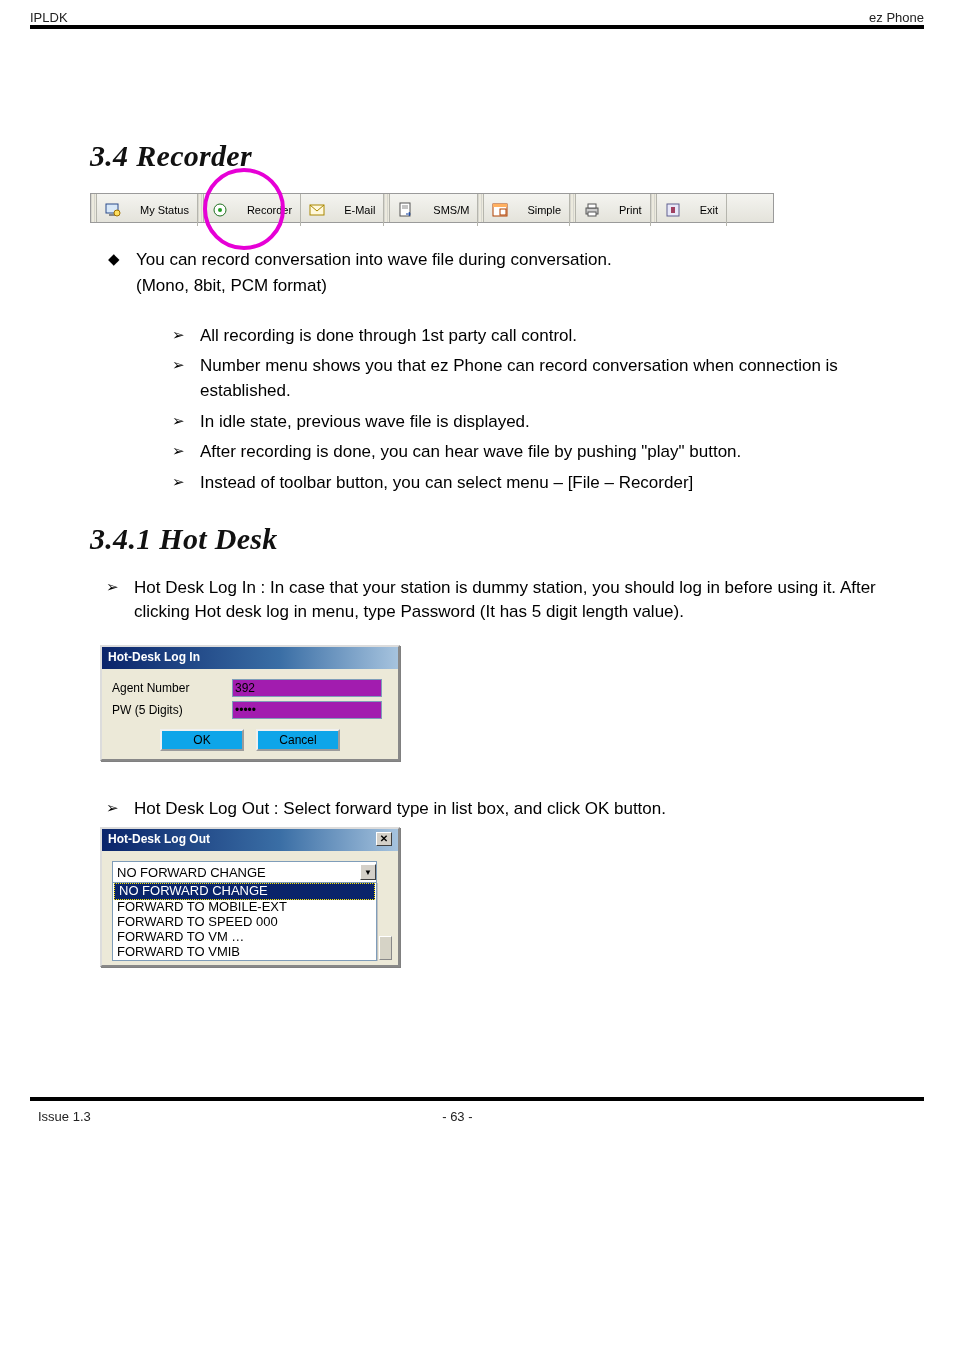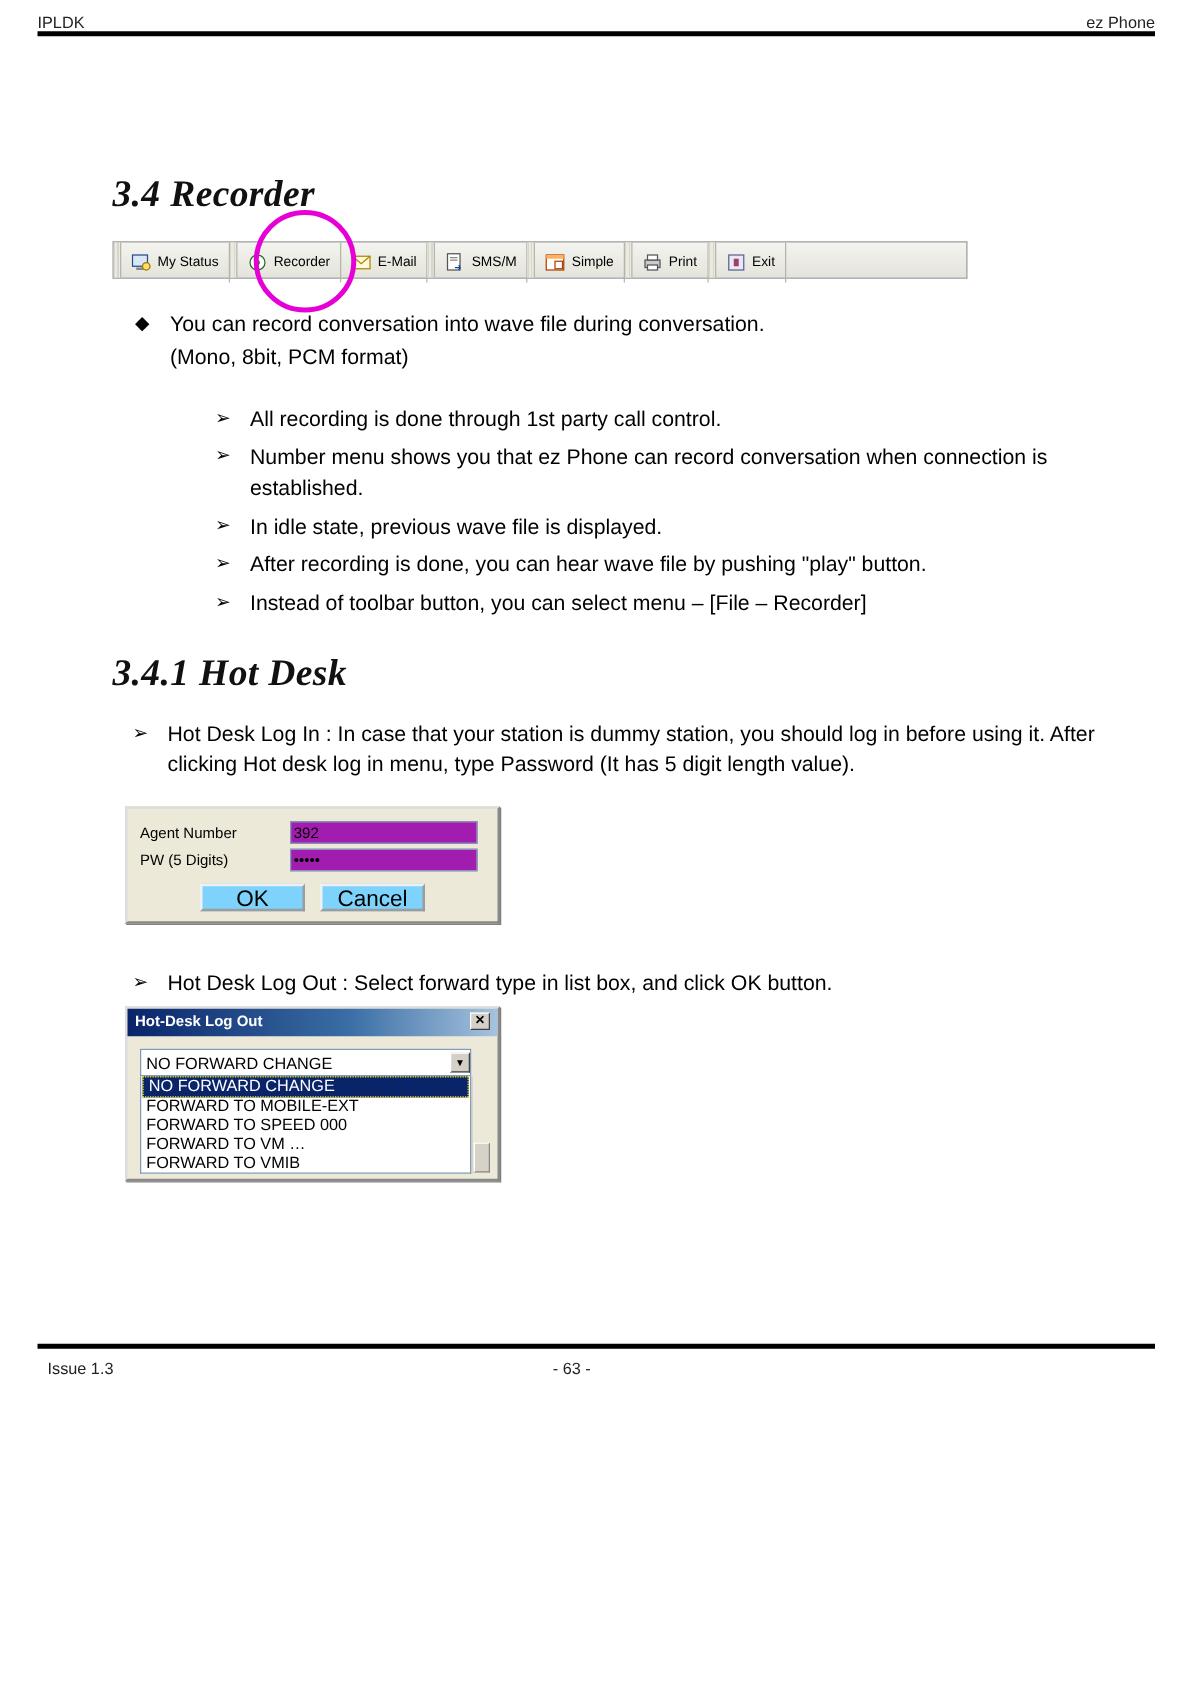--- a/index.html
+++ b/index.html
@@ -37,21 +37,21 @@
     height: 30px;
     border: 1px solid #9a9a9a;
     background: linear-gradient(#f4f4f0, #e4e3db);
     width: 684px;
   }
   .tb-item {
     display: flex;
     align-items: center;
     padding: 16px 8px;
     border-right: 1px solid #b5b5ad;
-    gap: 5px;
+    gap: 19px;
     font-size: 11px;
     font-family: Tahoma, sans-serif;
     color: #000;
   }
   .tb-item .icon {
     width: 16px; height: 16px;
     display: inline-flex; align-items: center; justify-content: center;
   }
   .tb-sep-grip {
     width: 6px;
@@ -136,22 +136,22 @@
     height: 18px;
     font-size: 12px;
     font-family: Tahoma, sans-serif;
     padding: 1px 2px;
     border: 1px solid #7f9db9;
     background: #a21caf;
   }
   .btn-row { display: flex; justify-content: center; gap: 12px; margin-top: 10px; }
   .win-btn {
     width: 84px; height: 22px;
-    font-size: 18px;
-    background: #7dd3fc;
+    font-size: 12px;
+    background: #0ea5e9;
     border: 2px outset #f0f0f0;
     font-family: Tahoma, sans-serif;
     cursor: pointer;
   }
   .combo-row { display: flex; margin-bottom: 0; }
   .combo-shell {
     width: 265px;
     border: 1px solid #7f9db9;
     background: #fff;
   }
@@ -305,20 +305,23 @@
 
   <div class="single-arrow">
     <ul class="arrow-list">
       <li>Hot Desk Log In :  In case that your station is dummy station, you should log in before using it. After clicking Hot desk log in menu, type Password (It has 5 digit length value).</li>
     </ul>
   </div>
 
   <div class="para-spacer"></div>
 
   <div class="dialog">
+    <div class="titlebar">
+      <span>Hot-Desk Log In</span>
+    </div>
     <div class="dialog-body">
       <div class="dlg-row">
         <span class="lbl">Agent Number</span>
         <input type="text" value="392" style="">
       </div>
       <div class="dlg-row">
         <span class="lbl">PW (5 Digits)</span>
         <input type="password" value="*****" style="">
       </div>
       <div class="btn-row">

